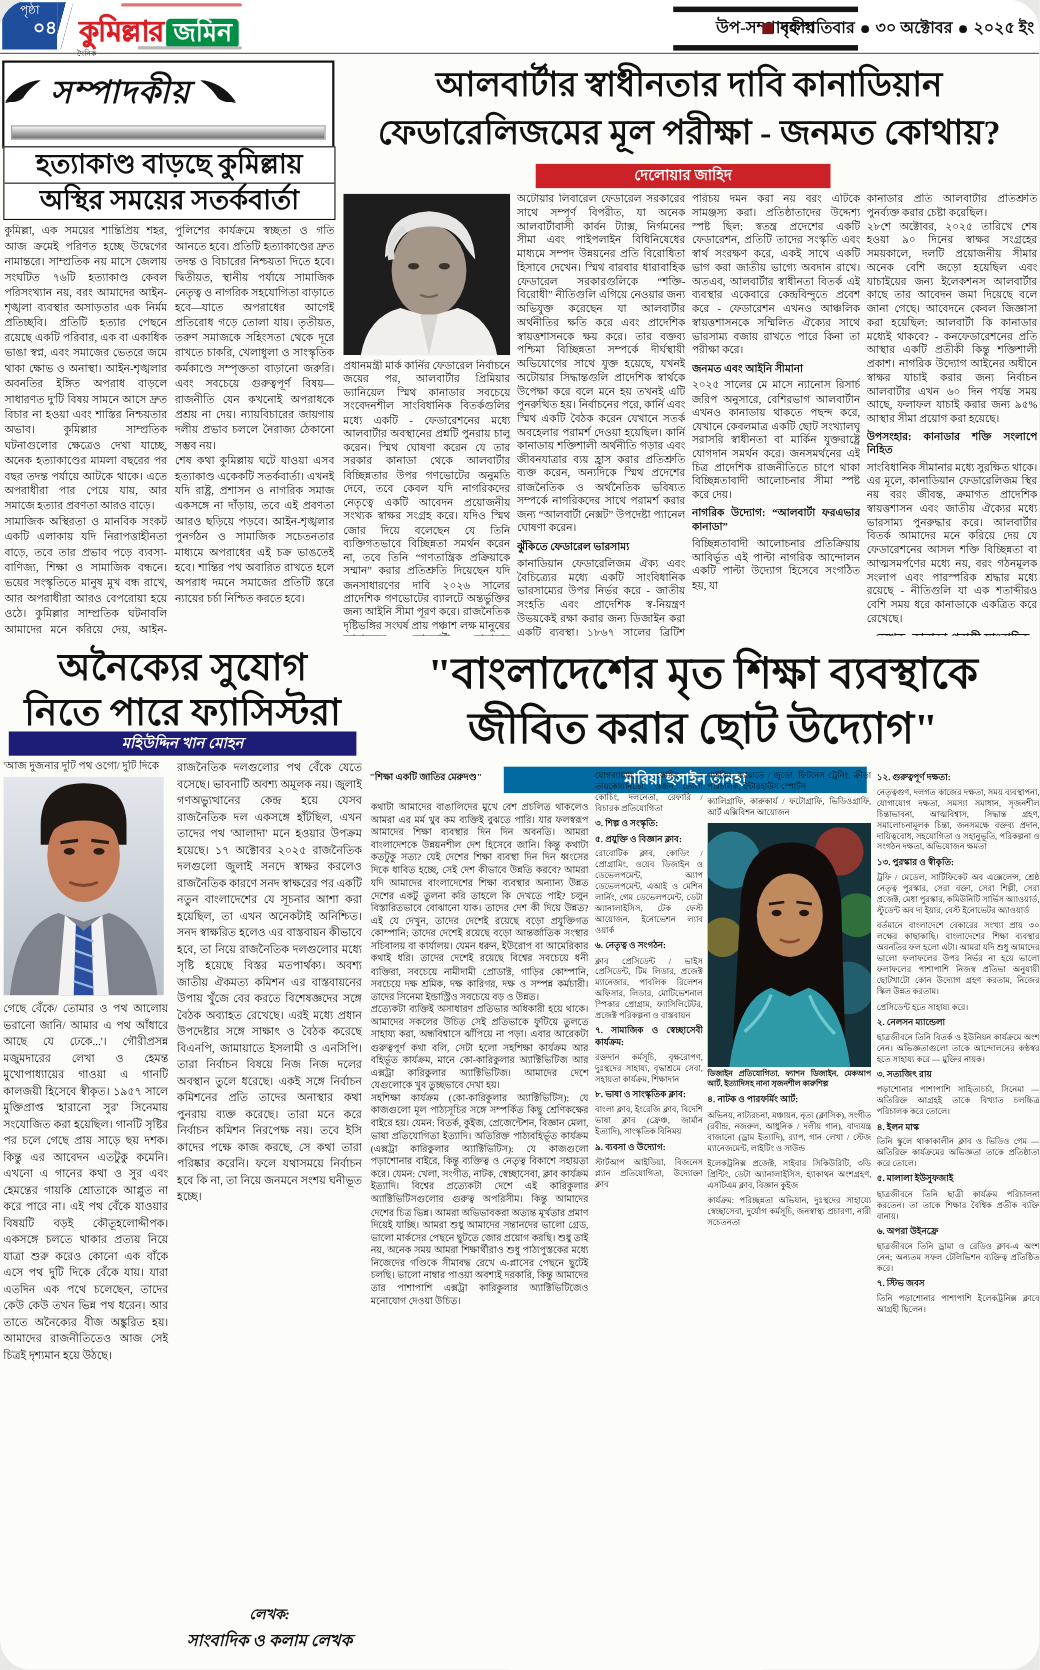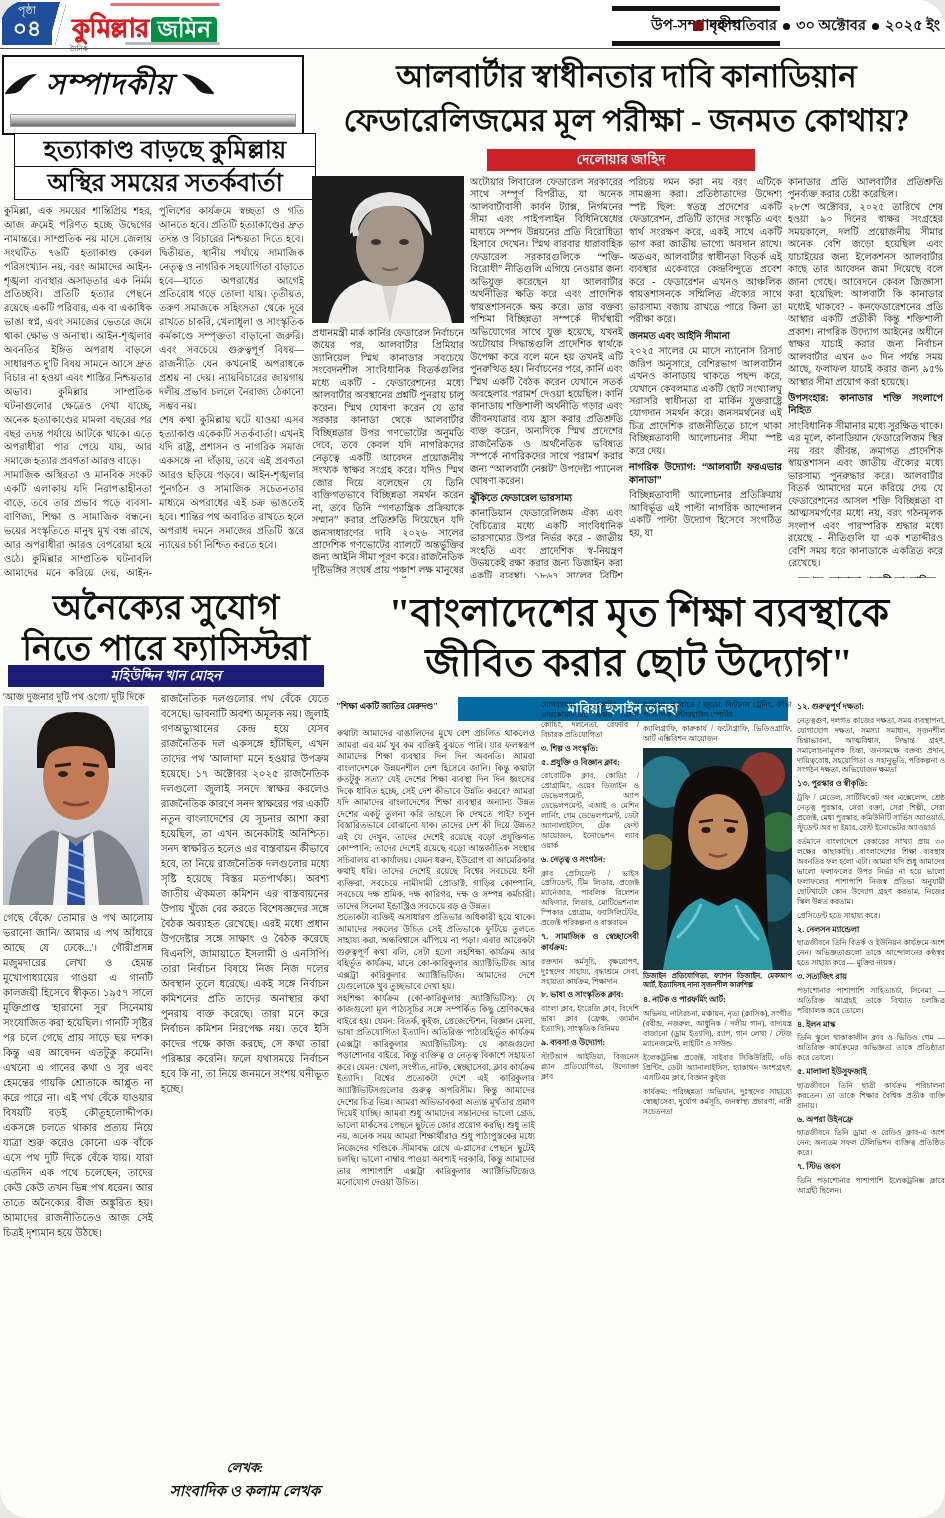--- a/index.html
+++ b/index.html
@@ -3,21 +3,21 @@
 <meta charset="utf-8">
 <style>
   html,body{margin:0;padding:0;background:#e8e8e4;}
   .page{position:relative;width:945px;height:1518px;margin:0 auto;background:#fcfcf9;
         font-family:"Liberation Serif","DejaVu Sans",serif;color:#111;overflow:hidden;border-radius:28px;}
   
   .hdr{position:absolute;left:0;top:0;width:945px;height:48px;border-bottom:1px solid #555;background:#fff;}
   .pagebox{position:absolute;left:2px;top:2px;width:50px;height:43px;background:#1e4e9c;color:#fff;
            text-align:center;line-height:1.05;padding-top:3px;box-sizing:border-box;}
   .pb-label{font-size:11px;}
-  .pb-num{font-size:22px;font-weight:bold;}
+  .pb-num{font-size:17px;font-weight:bold;text-align:right;}
   .pb-slash{position:absolute;left:52px;top:2px;width:14px;height:43px;background:
             linear-gradient(105deg,#1e4e9c 30%,#fff 32%,#fff 55%,#9aa7bd 57%,#fff 60%);}
   .masthead{position:absolute;left:70px;top:1px;width:200px;height:46px;}
   .mh-daily{position:absolute;left:0px;top:2px;font-size:7px;color:#222;margin-top:40px;}
   .mh-slogan{position:absolute;left:40px;top:2px;width:110px;height:3px;background:#d02c2c;opacity:.65;border-radius:2px;}
   .mh-row{position:absolute;left:2px;top:7px;white-space:nowrap;}
   .mh-red{font-size:26px;font-weight:900;color:#e01b22;letter-spacing:-1px;text-shadow:0 0 1px #7c0e12;}
   .mh-green{font-size:23px;font-weight:900;color:#fff;background:#008f45;padding:0 6px 2px;border-radius:4px;margin-left:3px;}
   .mh-web{position:absolute;left:55px;top:41px;width:95px;height:3px;background:#b9b9b9;border-radius:2px;}
   .kicker{position:absolute;left:612px;top:6px;width:168px;text-align:center;}
@@ -32,21 +32,21 @@
   .col p{margin:0 0 4px;white-space:pre-line;}
   .sub{font-weight:bold;margin:2px 0 3px;}
   .credit{font-weight:bold;text-align:center;}
   .photo{position:absolute;overflow:hidden;}
   .photo svg{display:block;width:100%;height:100%;}
   
   .ed-box{position:absolute;left:2px;top:55px;width:302px;border:2px solid #111;box-sizing:border-box;background:#fff;}
   .ed-title-row{display:flex;align-items:center;justify-content:flex-start;gap:8px;padding:4px 0 2px;}
   .ed-title{font-size:29px;font-weight:bold;font-style:italic;letter-spacing:1px;}
   .ed-grad{height:11px;margin:2px 6px 6px;background:linear-gradient(#f7f7f7,#6e6e6e);border:1px solid #999;}
-  .ed-headline{position:absolute;left:14px;top:133px;width:302px;border:1.5px solid #111;box-sizing:border-box;background:#fff;}
+  .ed-headline{position:absolute;left:3px;top:133px;width:302px;border:1.5px solid #111;box-sizing:border-box;background:#fff;}
   .ed-hl{font-size:24.5px;font-weight:bold;text-align:center;line-height:32px;}
   .ed-hl + .ed-hl{border-top:1px solid #111;}
   .ed-body{font-size:9.8px;line-height:1.42;}
   
   .alb-hl{position:absolute;left:310px;top:55px;width:633px;text-align:center;font-weight:bold;
           font-size:31px;line-height:44px;}
   .byline{position:absolute;color:#fff;font-weight:bold;font-size:13.5px;text-align:center;
           line-height:22px;height:22px;}
   .by-red{background:#cd2128;}
   .by-navy{background:#1d1d78;}

